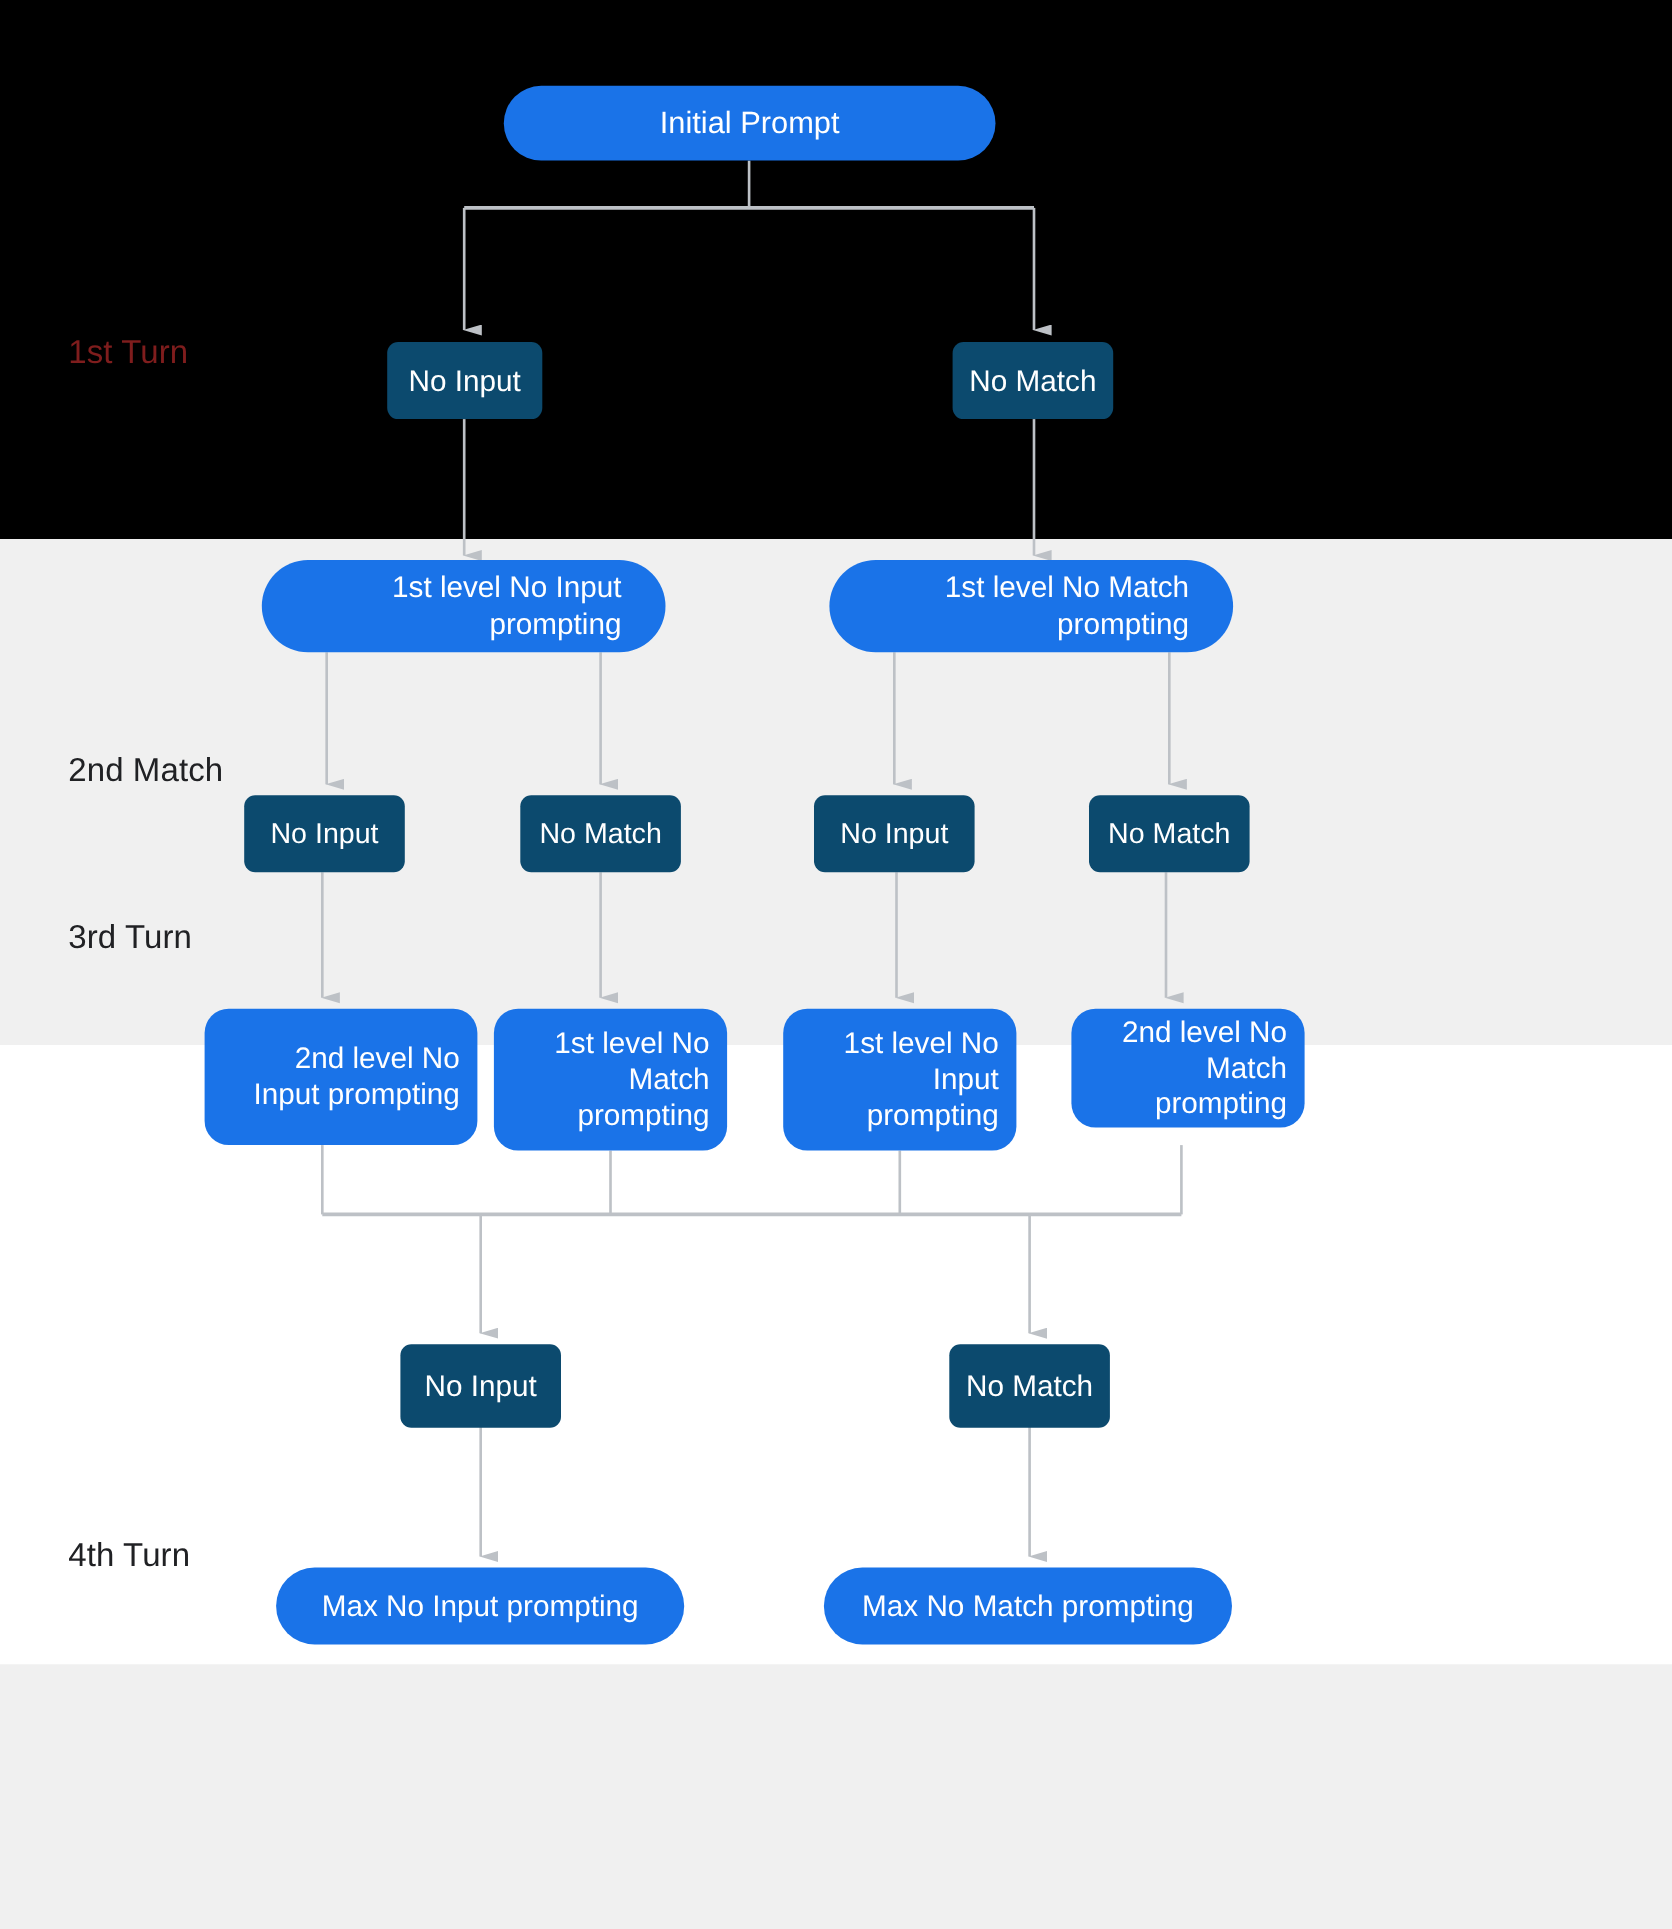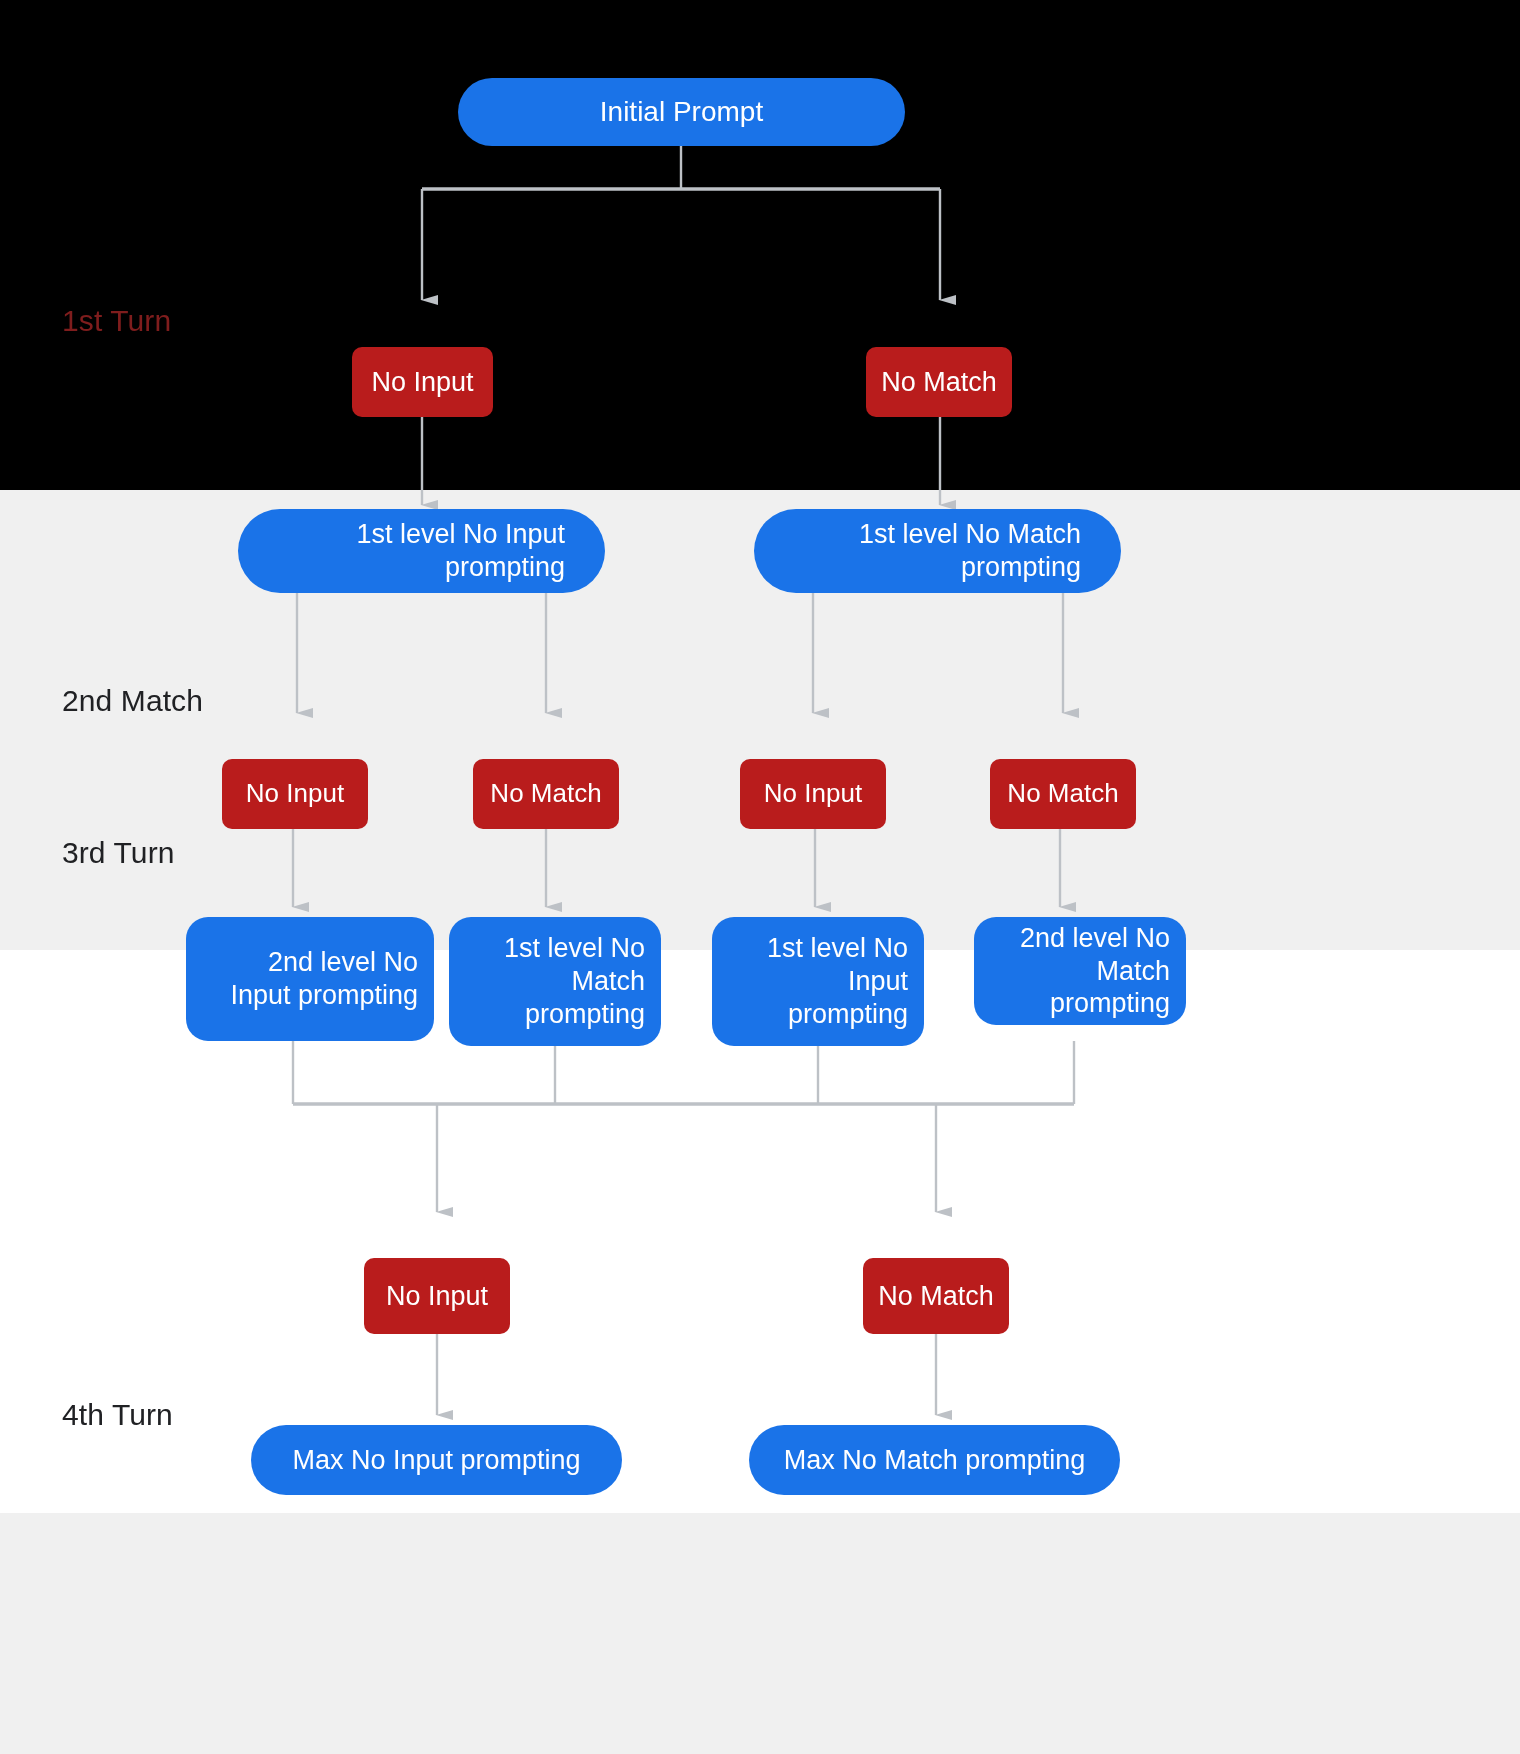--- a/index.html
+++ b/index.html
@@ -50,21 +50,21 @@
     position: absolute;
     display: flex;
     align-items: center;
     justify-content: center;
     text-align: right;
     color: #ffffff;
     box-sizing: border-box;
     line-height: 1.22;
   }
   .node.blue  { background: #1a73e8; }
-  .node.green { background: #b91c1c; margin-top: 36px; }
+  .node.green { background: #0c4a6e; }
 
   .r-pill  { border-radius: 60px; }
   .r-soft  { border-radius: 10px; }
   .r-med   { border-radius: 22px; }
 
   .f26 { font-size: 26px; }
   .f27 { font-size: 27px; }
   .f28 { font-size: 28px; }
 </style>
 </head>

